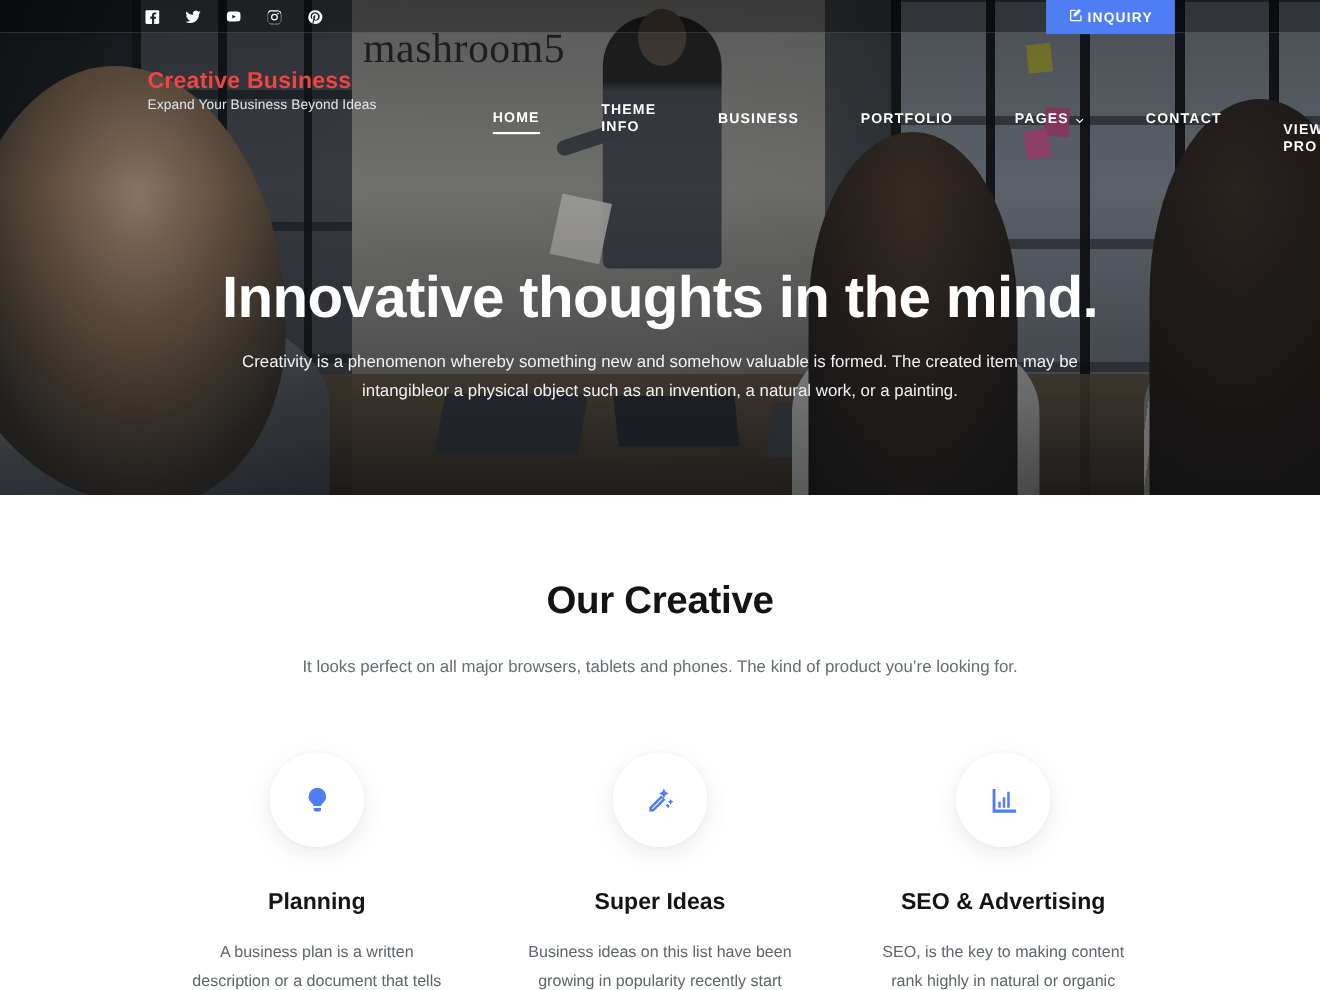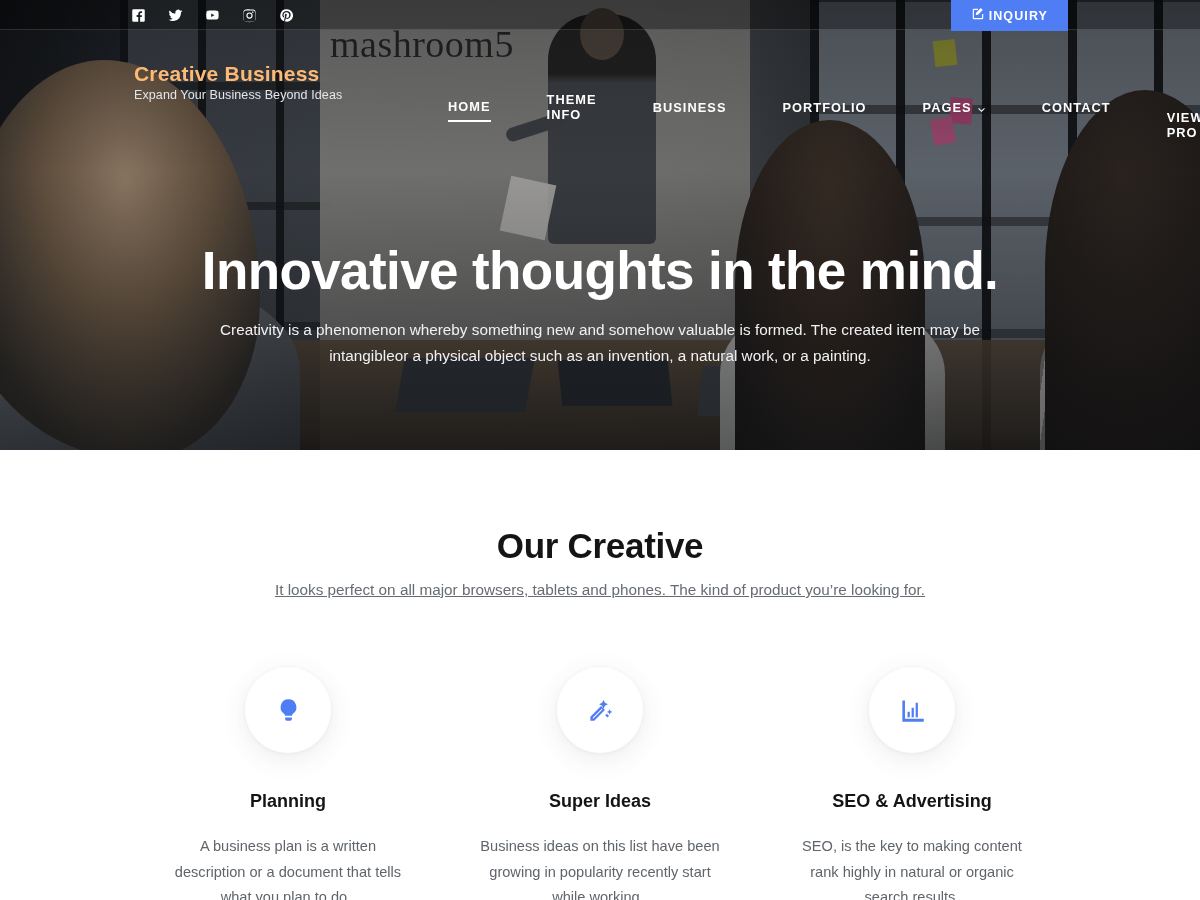--- a/index.html
+++ b/index.html
@@ -136,21 +136,21 @@
   }
   .inquiry-top svg { width:14px; height:14px; fill:#fff; }
 
   
   .nav-wrap {
     position:absolute; top:52px; left:0; width:1200px; height:56px; z-index:9;
     display:flex; align-items:flex-start;
   }
   .brand { position:absolute; left:134px; top:10px; }
   .brand-title {
-    font-size:21px; font-weight:700; color:#fdba74; letter-spacing:.2px; line-height:1.15;
+    font-size:21px; font-weight:700; color:#ef4444; letter-spacing:.2px; line-height:1.15;
   }
   .brand-sub {
     font-size:12.5px; color:#e4e6e9; letter-spacing:.1px; margin-top:2px;
   }
   .menu {
     position:absolute; left:448px; top:22px; display:flex; align-items:center; gap:12px;
     list-style:none;
   }
   .menu li { margin-right:44px; }
   .menu li:last-child { margin-right:0;margin-top:36px; }
@@ -181,34 +181,34 @@
   .btn-primary { width:232px; background:#4f7df3; color:#ffffff; }
   .btn-primary svg { width:17px; height:17px; fill:#ffffff; }
   .btn-secondary { width:213px; background:#ffffff; color:#4f7df3; }
 
   
   .services { width:1200px; padding-top:76px; background:#ffffff; text-align:center; }
   .sec-title {
     font-size:35px; font-weight:700; color:#141414; letter-spacing:-.3px;
   }
   .sec-sub {
-    margin-top:15px; font-size:15.3px; color:#666c72;text-decoration:underline;
+    margin-top:32px; font-size:15.3px; color:#666c72;
   }
   .cards {
     margin-top:68px; display:flex; justify-content:center; gap:0;
   }
   .card { width:312px; text-align:center; }
   .icon-circle {
     width:86px; height:86px; margin:0 auto; border-radius:50%;
     background:#ffffff; box-shadow:0 6px 26px rgba(60,70,90,.10), 0 1px 4px rgba(60,70,90,.05);
     display:flex; align-items:center; justify-content:center;
   }
   .icon-circle svg { width:27px; height:27px; fill:#4f7df3; }
   .card-title {
-    margin-top:38px; font-size:18px; font-weight:700; color:#141414;
+    margin-top:38px; font-size:21px; font-weight:700; color:#141414;
   }
   .card-desc {
     margin:22px auto 0; width:250px; font-size:14.6px; color:#5f656b; line-height:1.76;
   }
 </style>
 </head>
 <body>
 
 <section class="hero">
 

